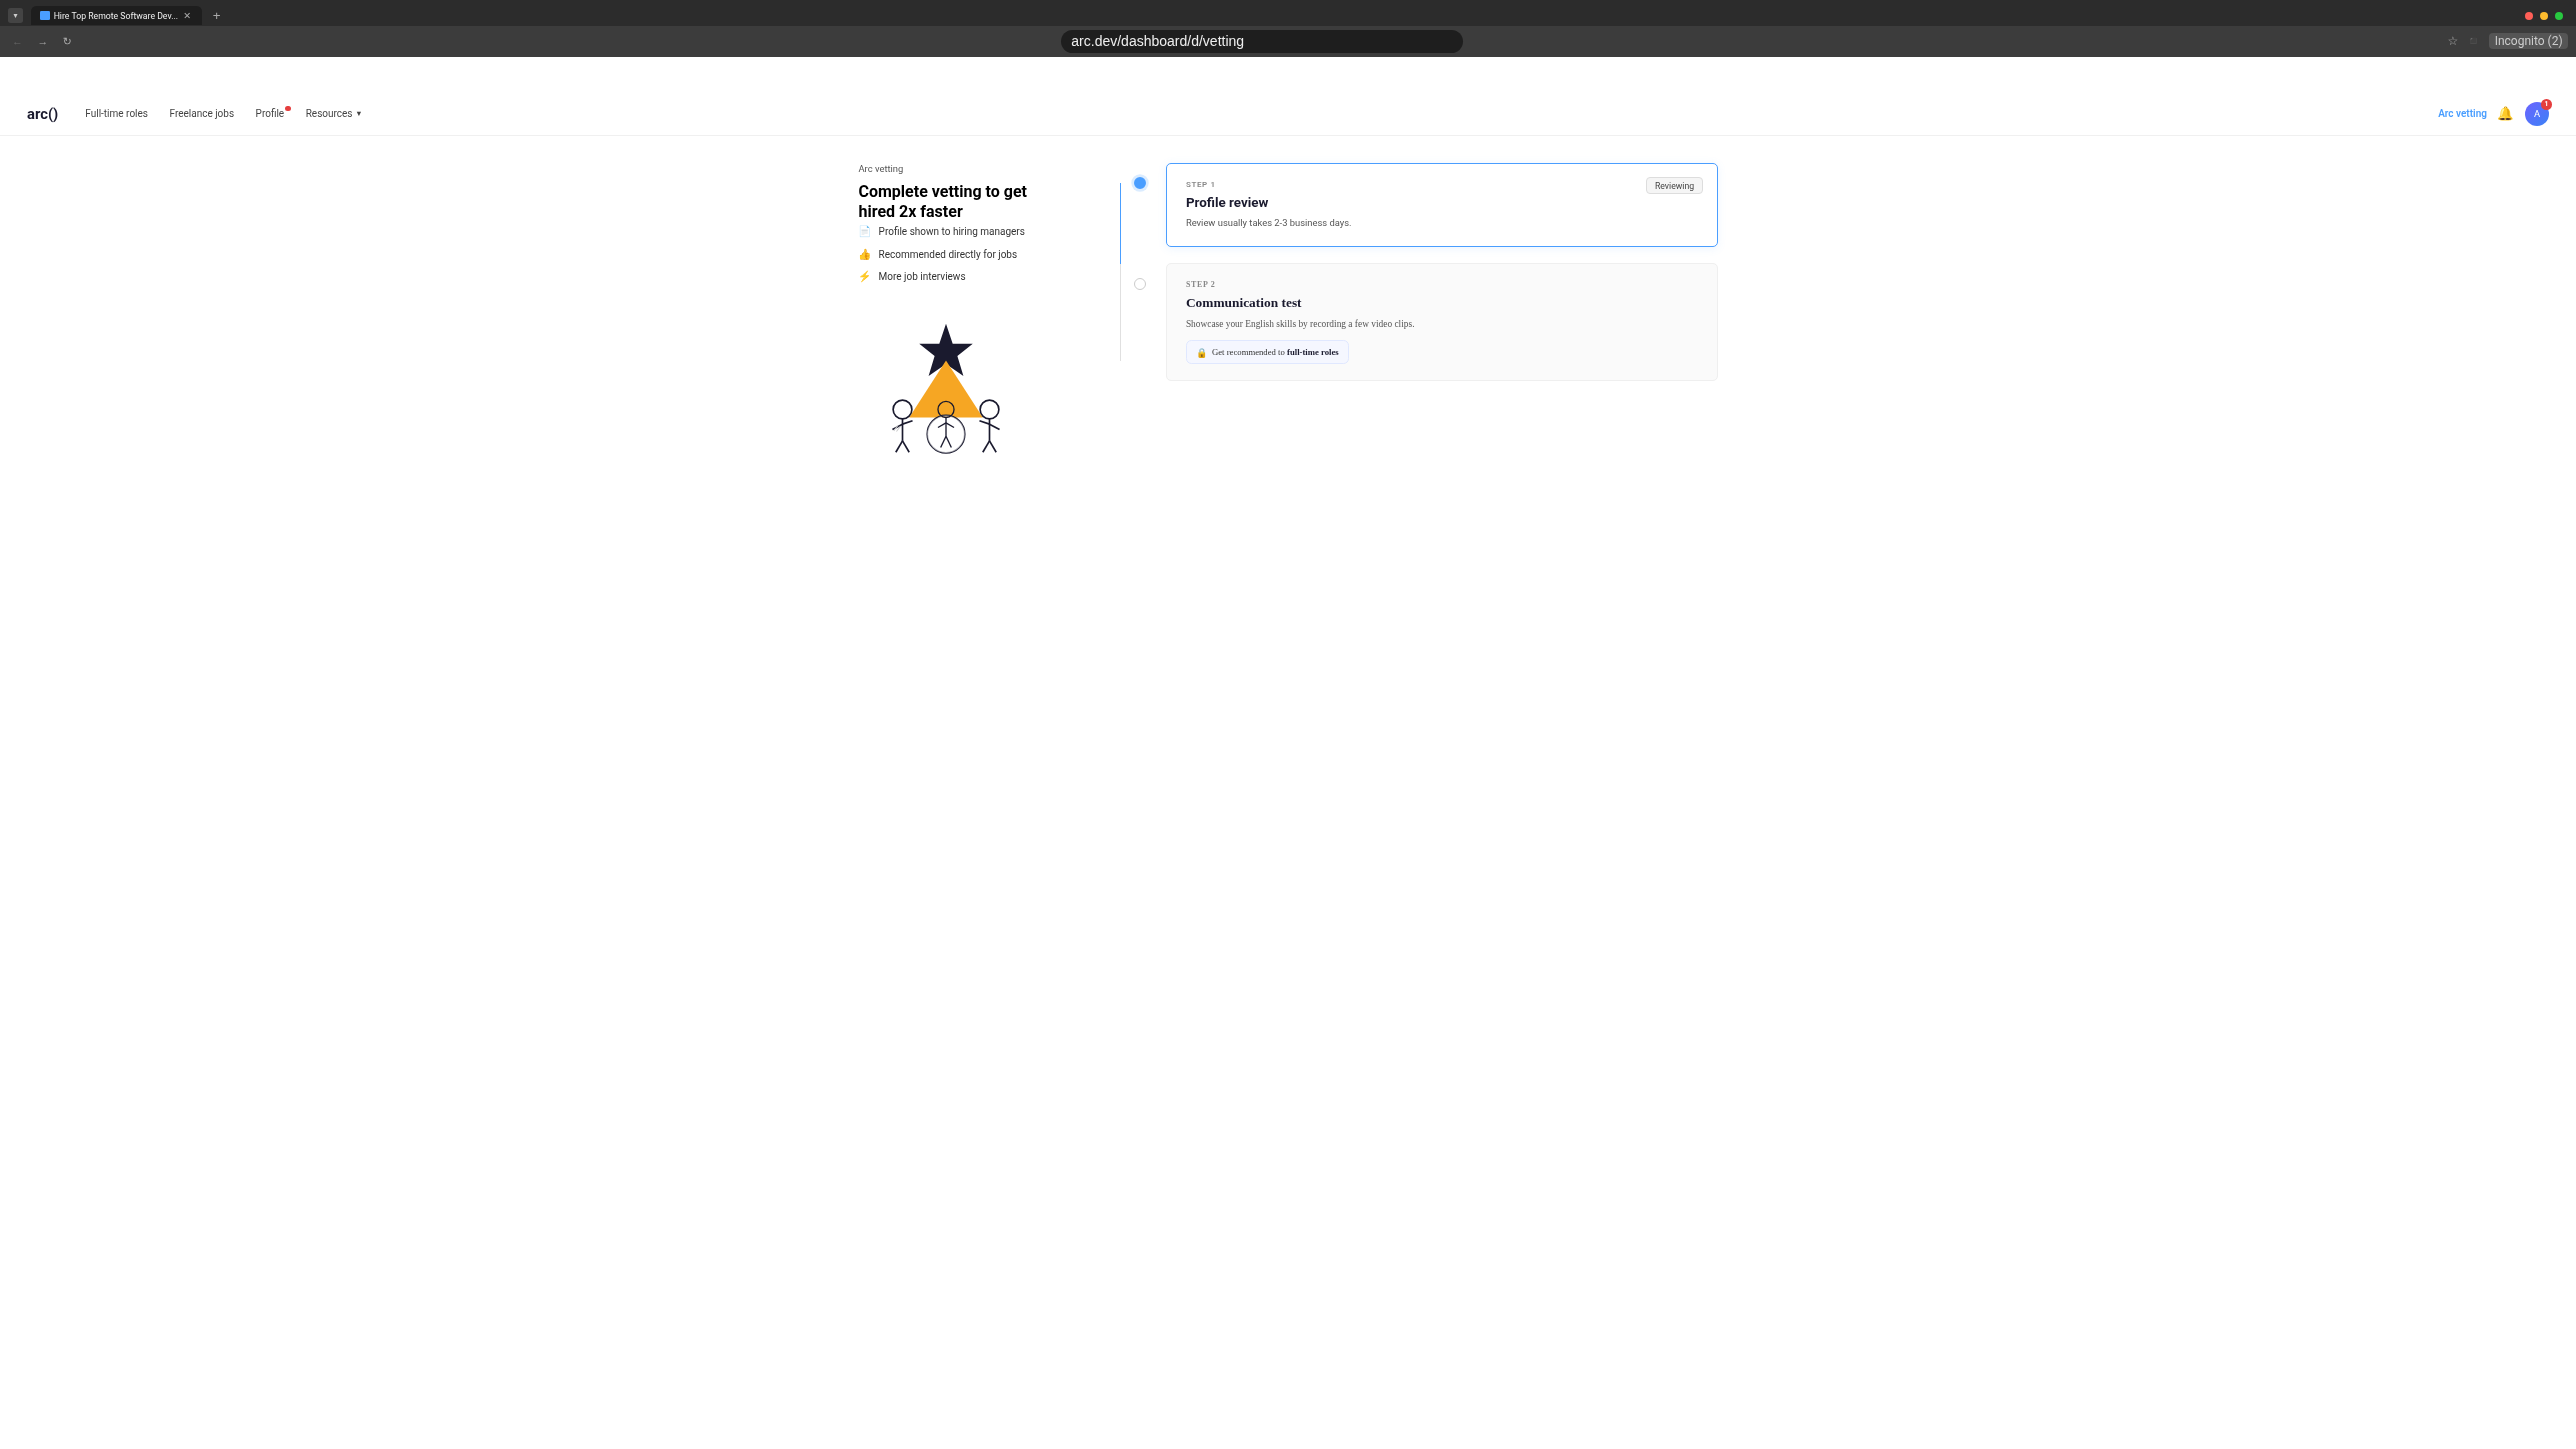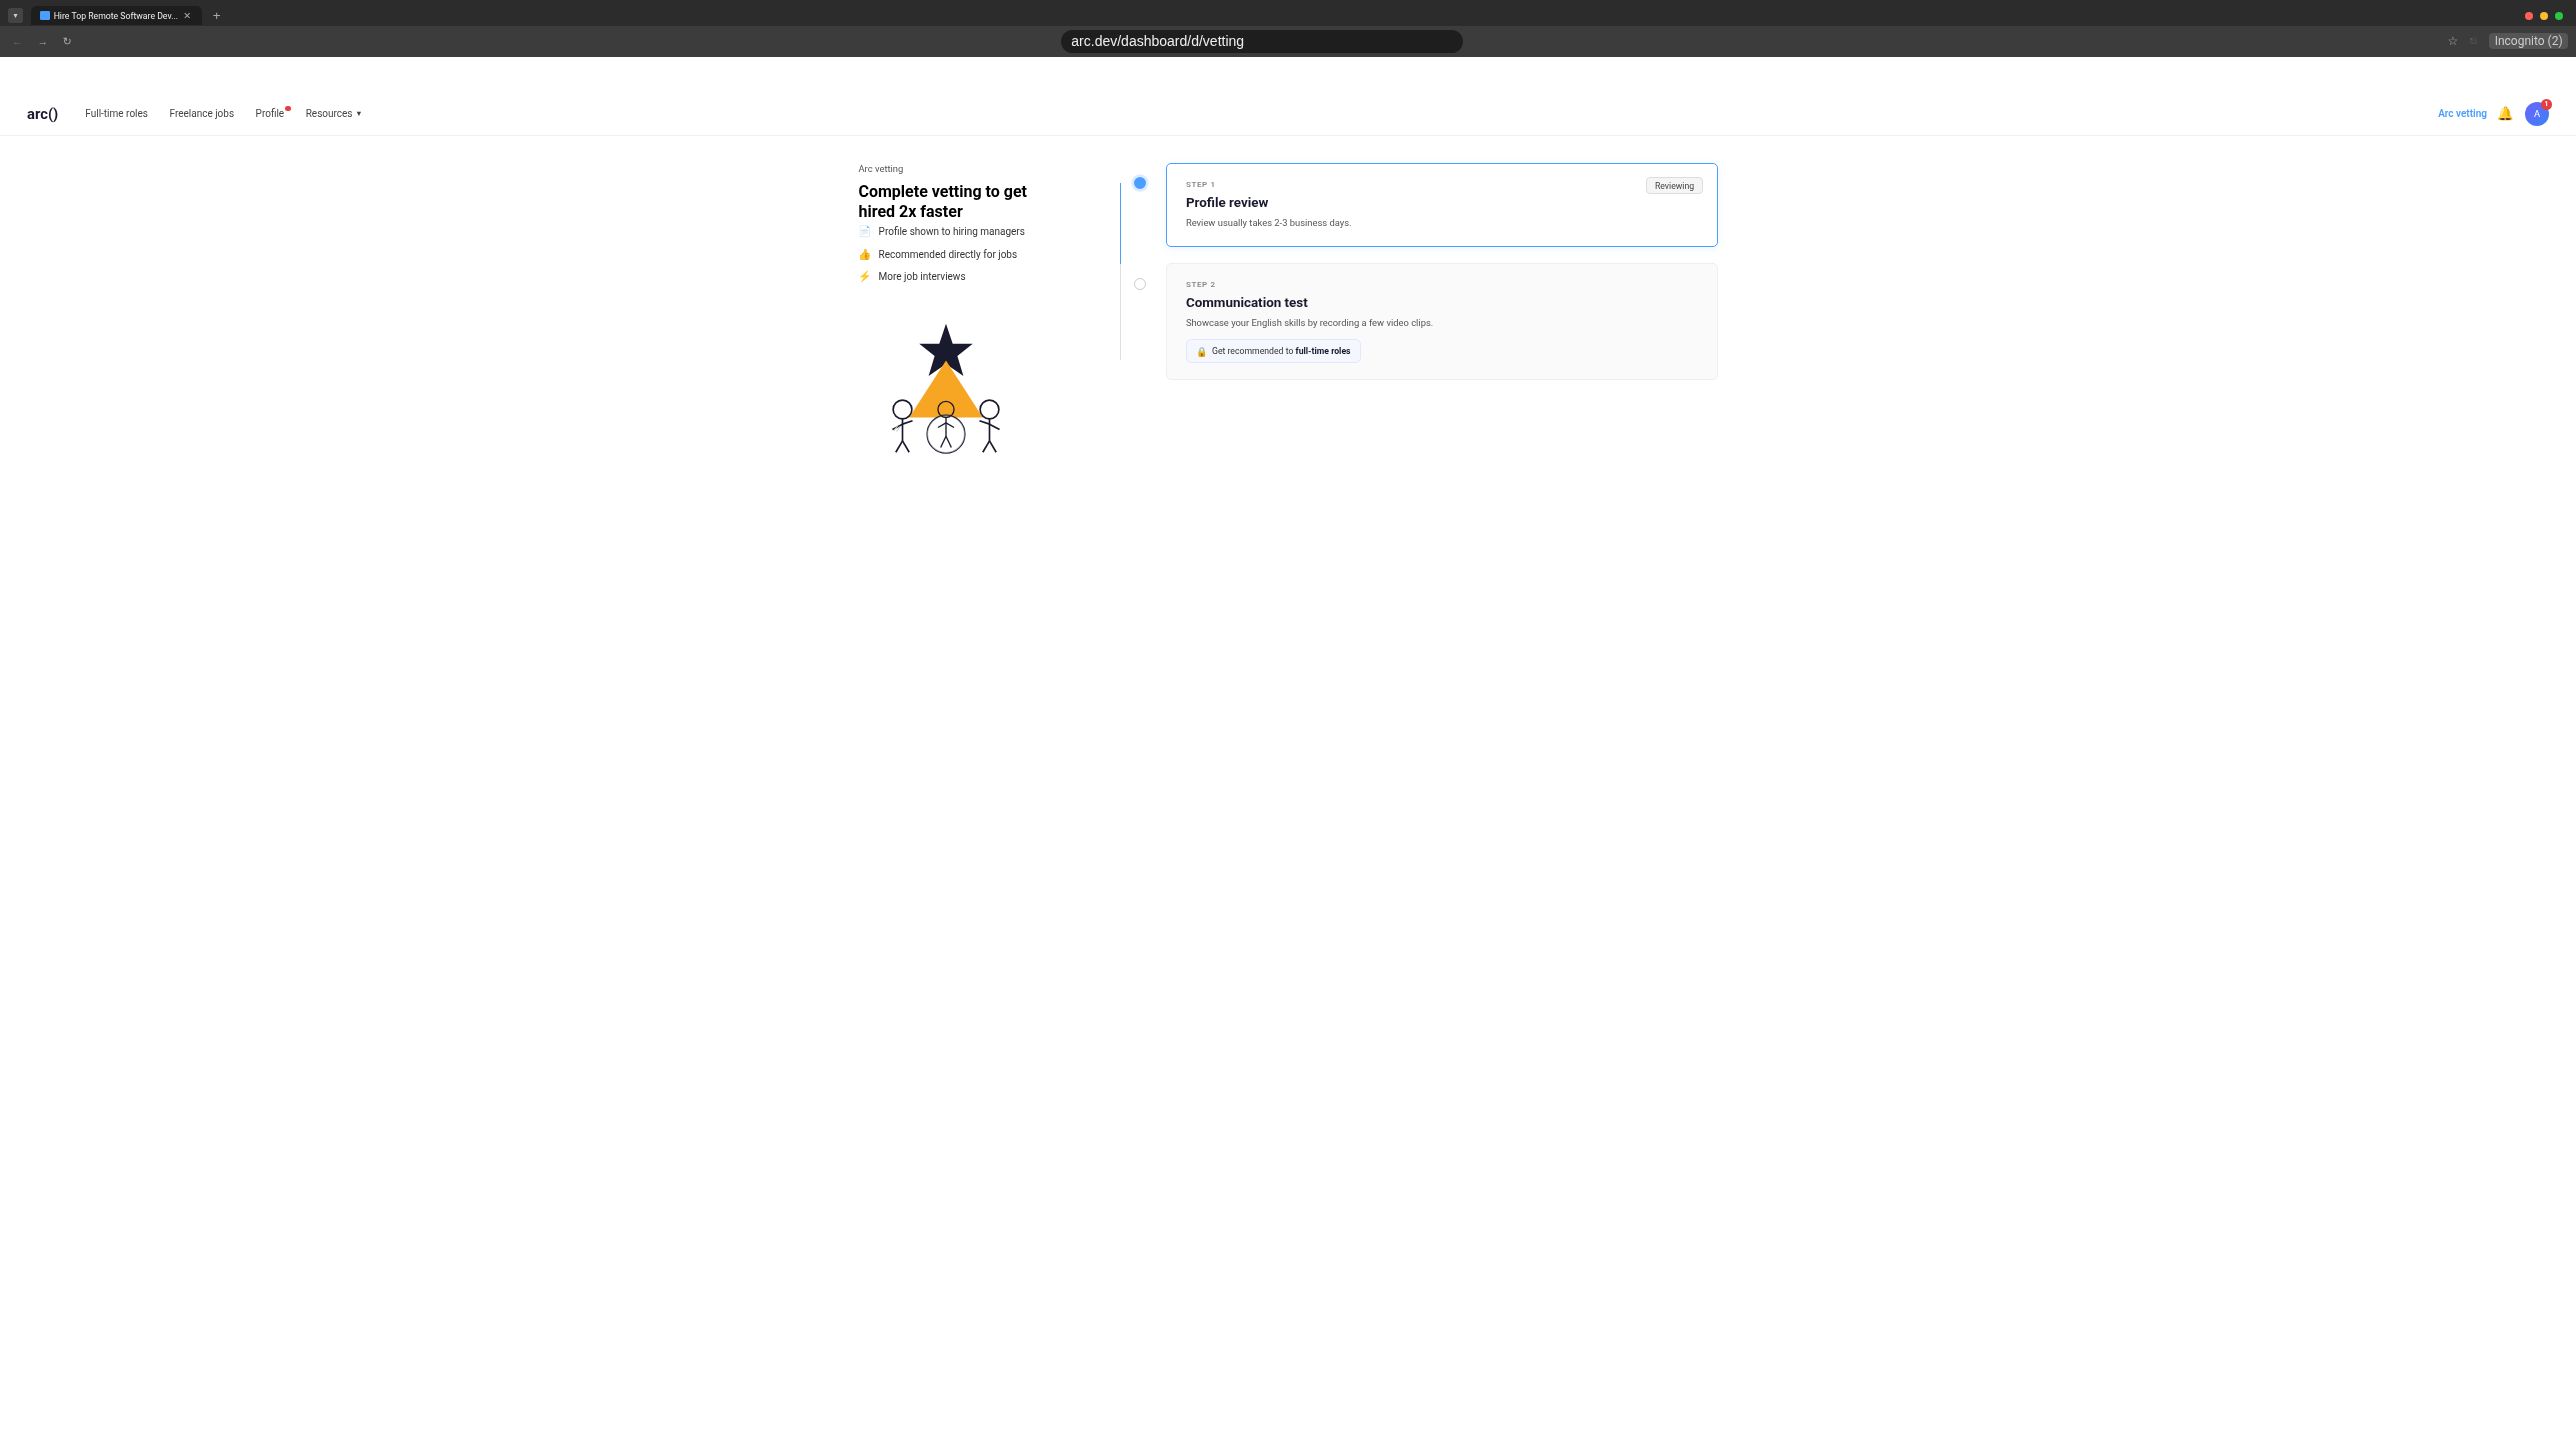--- a/index.html
+++ b/index.html
@@ -470,21 +470,21 @@
           <div style="width:12px;height:12px;border-radius:50%;background:#4a9eff;border:2px solid #4a9eff;box-shadow:0 0 0 2.7px rgba(74,158,255,0.2);"></div>
         </div>
         <div class="step-card active-card">
           <div class="step-label">STEP 1</div>
           <div class="reviewing-badge">Reviewing</div>
           <div class="step-title">Profile review</div>
           <div class="step-desc">Review usually takes 2-3 business days.</div>
         </div>
       </div>
 
-      <div style="display:flex; align-items:flex-start; gap:19px; margin-bottom:16px; position:relative;">
+      <div style="display:flex; align-items:flex-start; gap:19px; margin-bottom:16px; position:relative;font-family:Liberation Serif, serif;">
         <div style="flex-shrink:0; width:13.4px; display:flex; justify-content:center; margin-top:14.8px; z-index:2;">
           <div style="width:12px;height:12px;border-radius:50%;background:#fff;border:1.3px solid #ccc;"></div>
         </div>
         <div class="step-card inactive-card">
           <div class="step-label">STEP 2</div>
           <div class="step-title">Communication test</div>
           <div class="step-desc">Showcase your English skills by recording a few video clips.</div>
           <div class="fulltime-badge">
             <span class="lock-icon">🔒</span>
             <span>Get recommended to <strong>full-time roles</strong></span>

